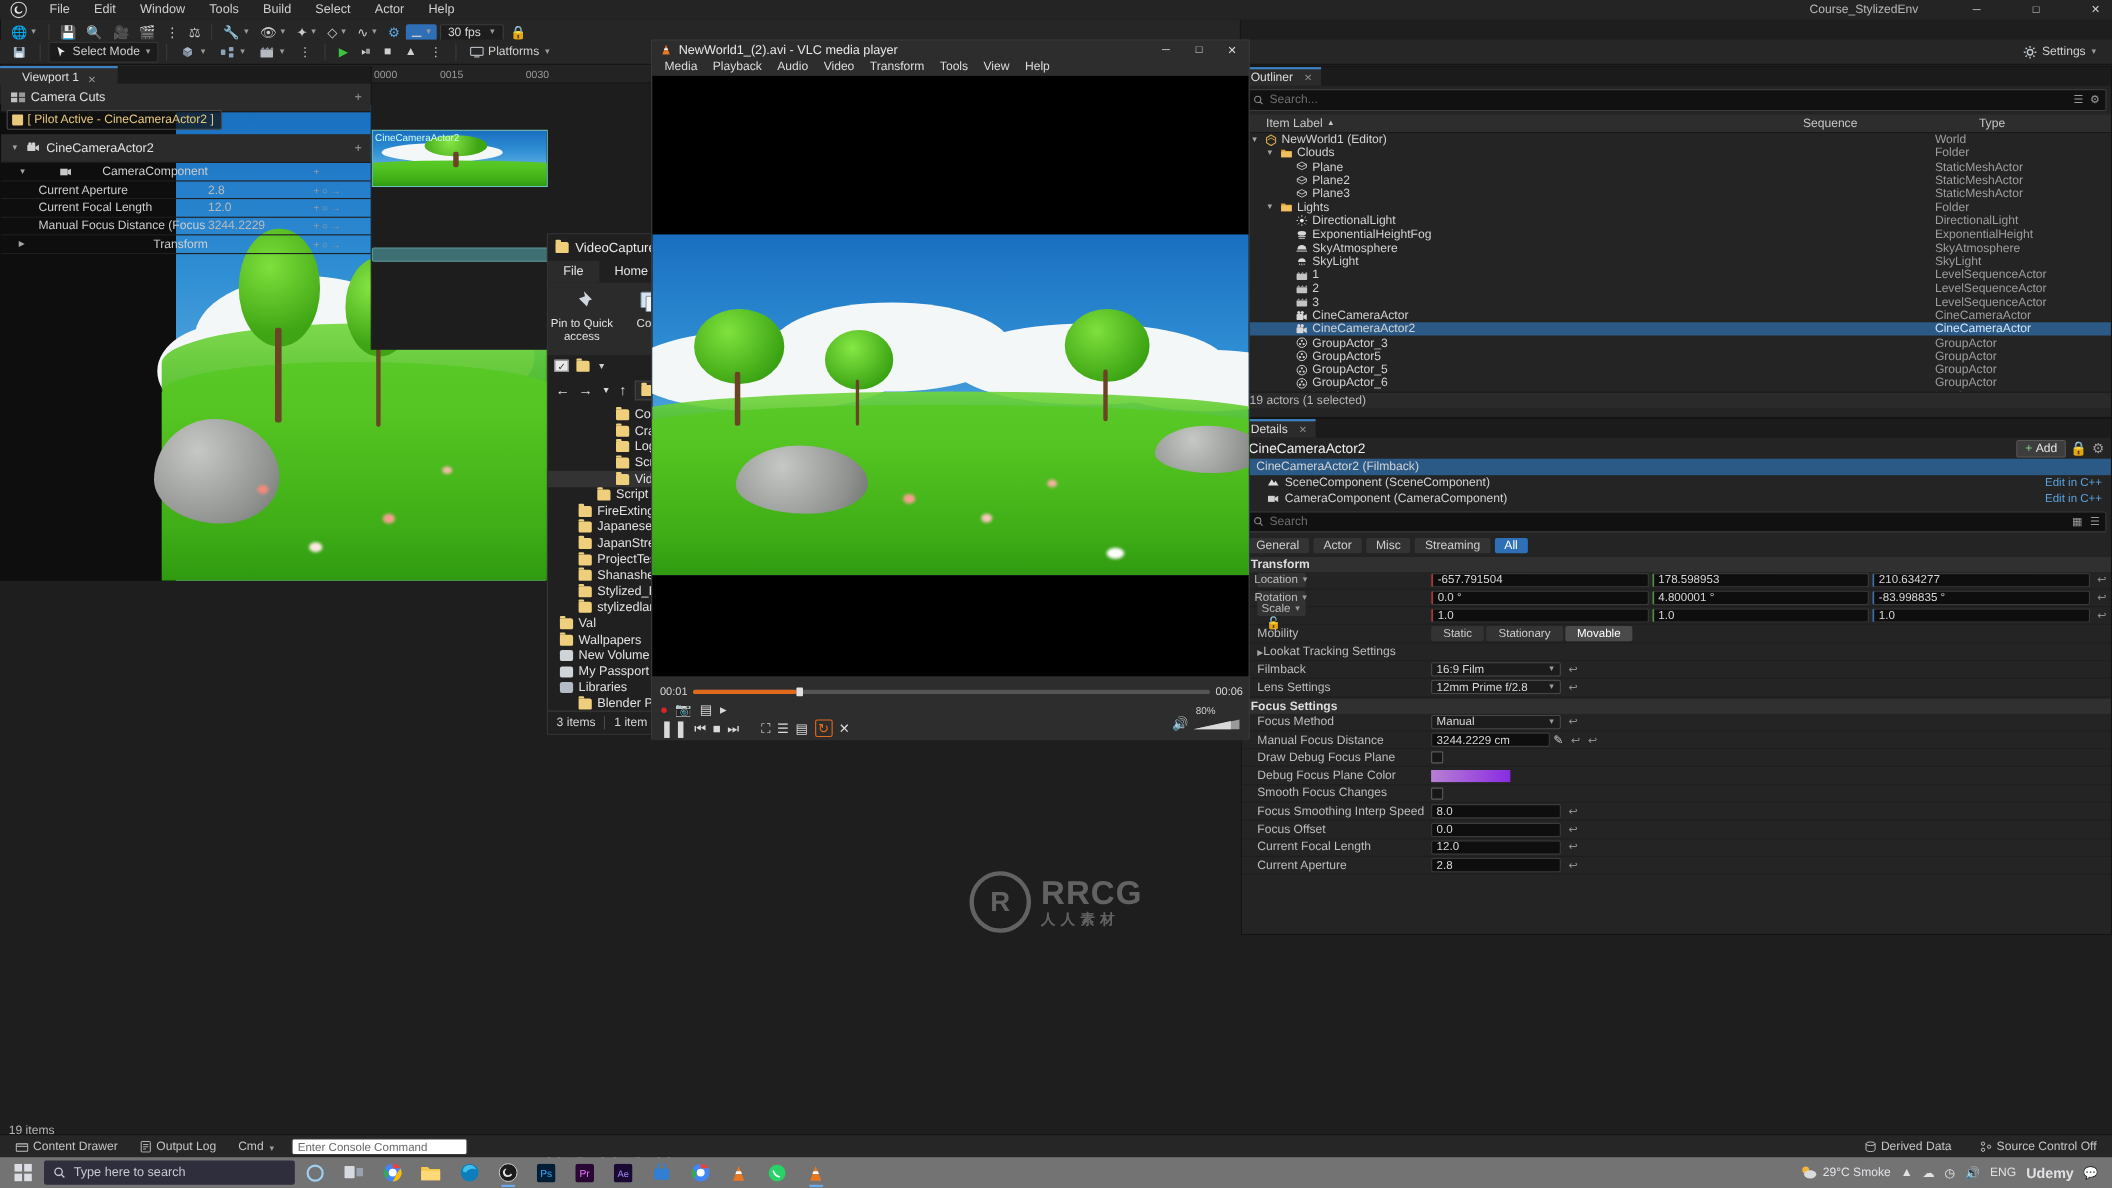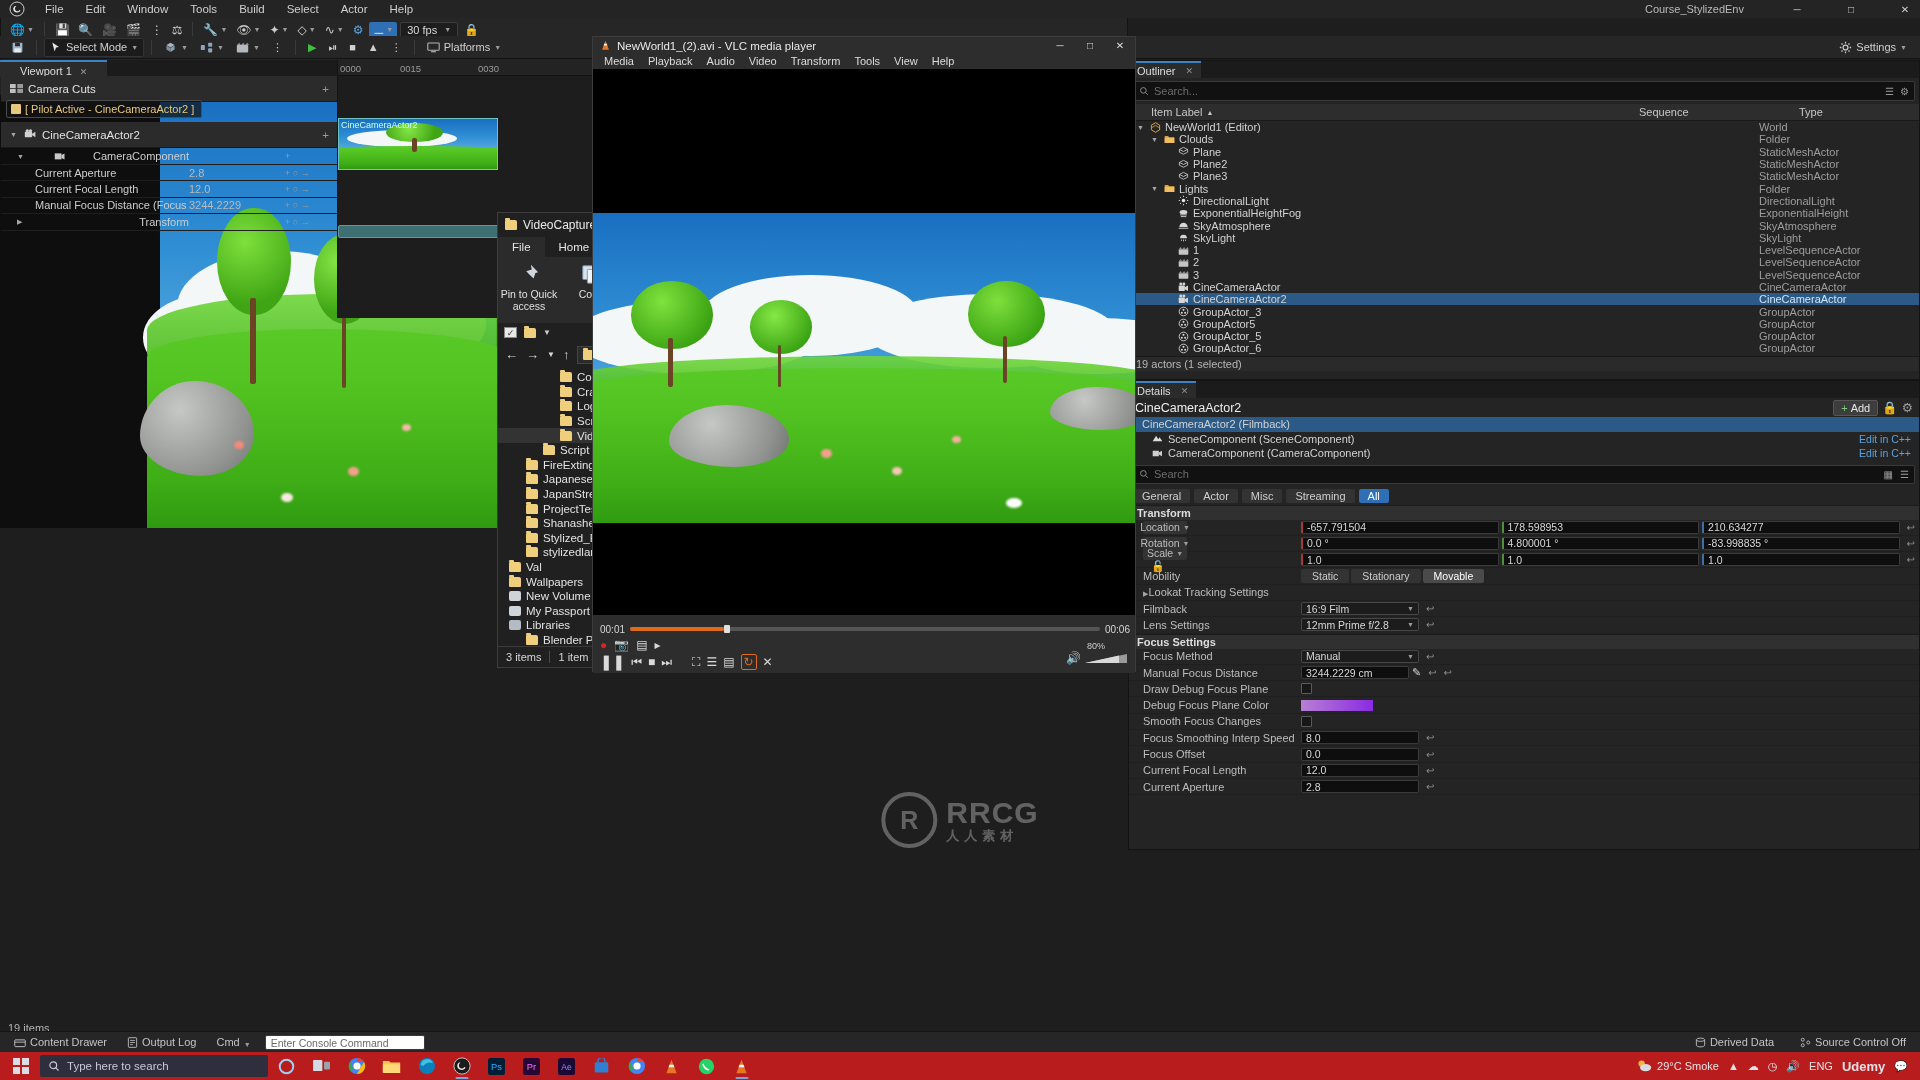--- a/index.html
+++ b/index.html
@@ -247,21 +247,21 @@
   .vlc-row3 { position:absolute; left:7px; top:38px; display:flex; align-items:center; gap:6px; }
   .vlc-ctl { color:#dadada; font-size:12px; display:flex; align-items:center; }
   .vlc-ctl.big { font-size:15px; }
   .vlc-ctl.on { color:#e06a1b; }
   .vol-wrap { position:absolute; right:8px; top:36px; display:flex; align-items:center; gap:4px; }
   .vol-label { position:absolute; right:30px; top:26px; font-size:9px; color:#cfcfcf; }
   .vol-slider { width:42px; height:12px; position:relative; }
 
   
   .taskbar { position:absolute; left:0; bottom:0; width:1920px; height:28px;
-    background:#b91c1c; display:flex; align-items:center; gap:2px; padding:0 4px; }
+    background:#737373; display:flex; align-items:center; gap:2px; padding:0 4px; }
   .tb-start { width:34px; height:28px; display:flex; align-items:center; justify-content:center; }
   .tb-search { width:228px; height:22px; background:#2e2e3c; border-radius:2px; display:flex;
     align-items:center; gap:7px; padding:0 8px; font-size:11.5px; color:#c9c9d4; }
   .tb-app { width:33px; height:28px; display:flex; align-items:center; justify-content:center; position:relative; }
   .tb-app .dot { position:absolute; bottom:1px; left:50%; transform:translateX(-50%);
     width:13px; height:2px; border-radius:1px; background:#6da9e8; }
   .tray { margin-left:auto; display:flex; align-items:center; gap:9px; padding-right:8px;
     font-size:11px; color:#e2e2e6; }
   .tray .wx { display:flex; align-items:center; gap:5px; }
 

